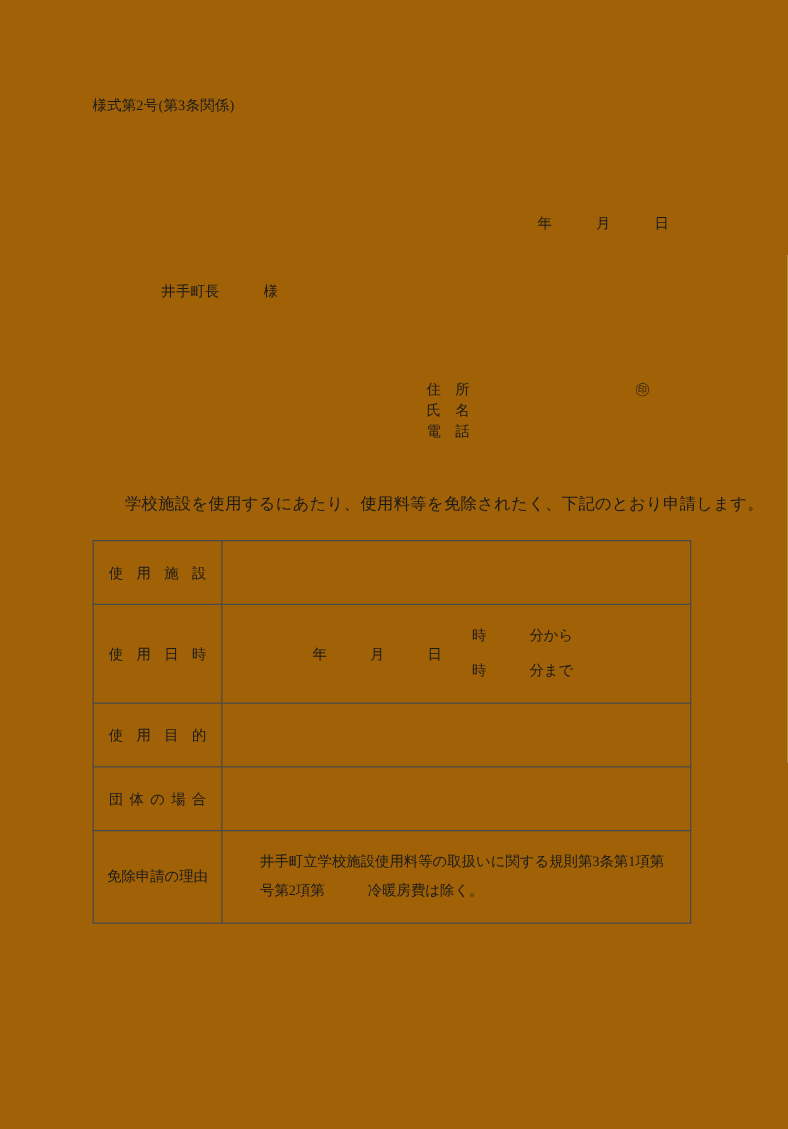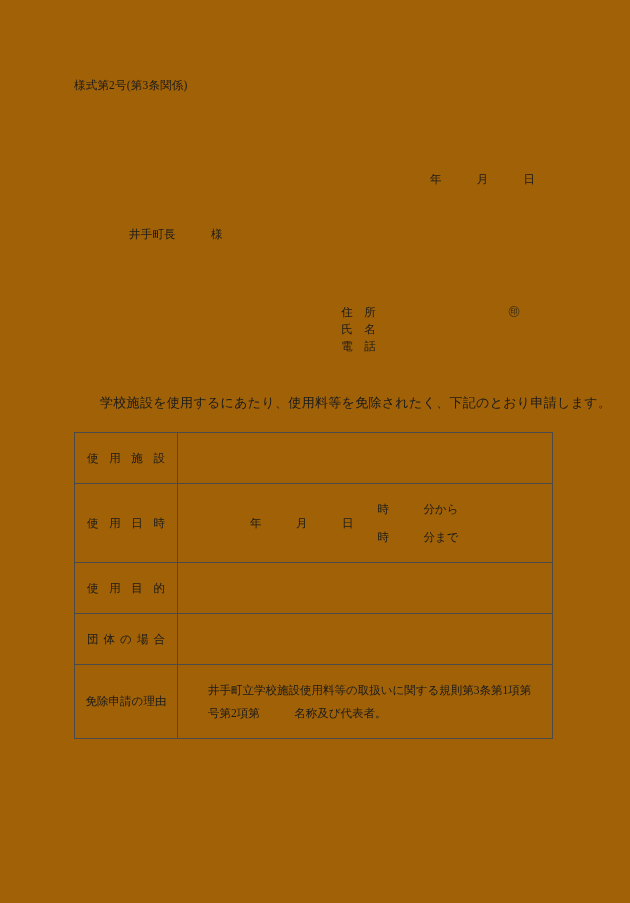--- a/index.html
+++ b/index.html
@@ -242,20 +242,20 @@
       </tr>
 
 
       <tr class="r-reason">
         <td class="label-cell">
           <span class="label-plain">免除申請の理由</span>
         </td>
         <td class="value-cell">
           <span class="reason-text">
             <span>井手町立学校施設使用料等の取扱いに関する規則第3条第1項第</span>
-            <span>号第2項第　　　名称及び代表者。</span>
+            <span>号第2項第　　　冷暖房費は除く。</span>
           </span>
         </td>
       </tr>
     </tbody>
   </table>
 
 </div>
 
 </body></html>

